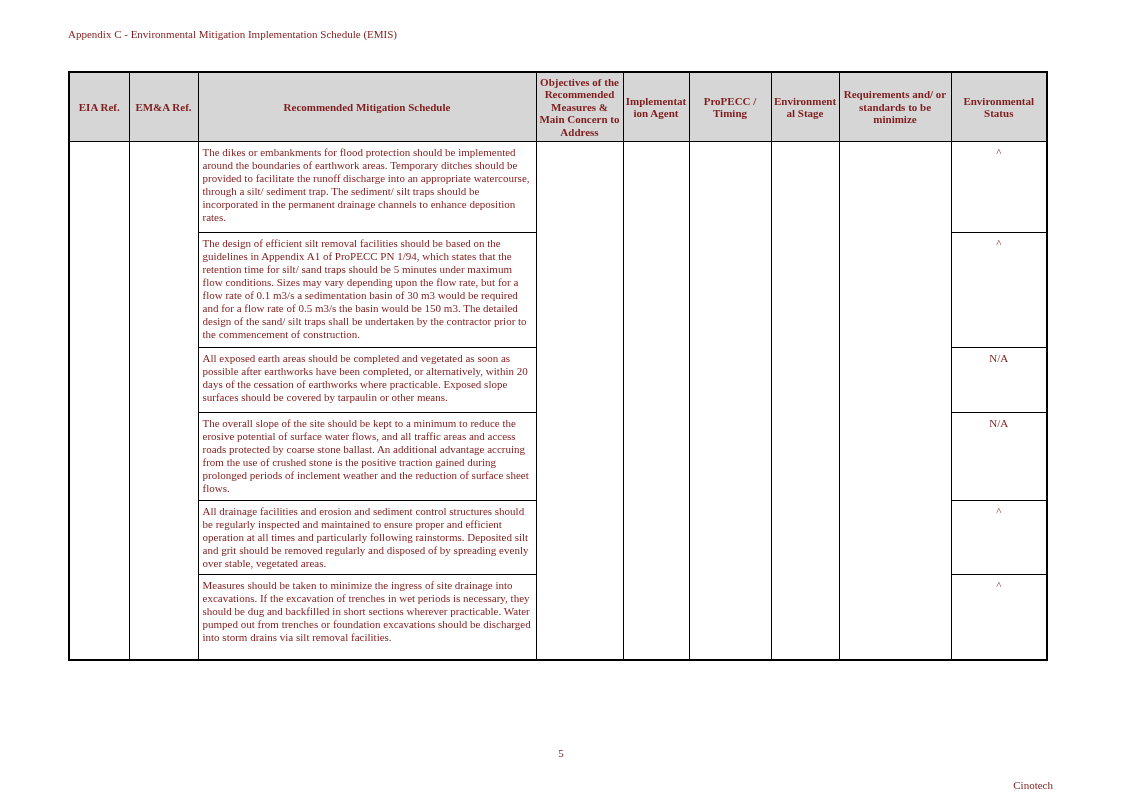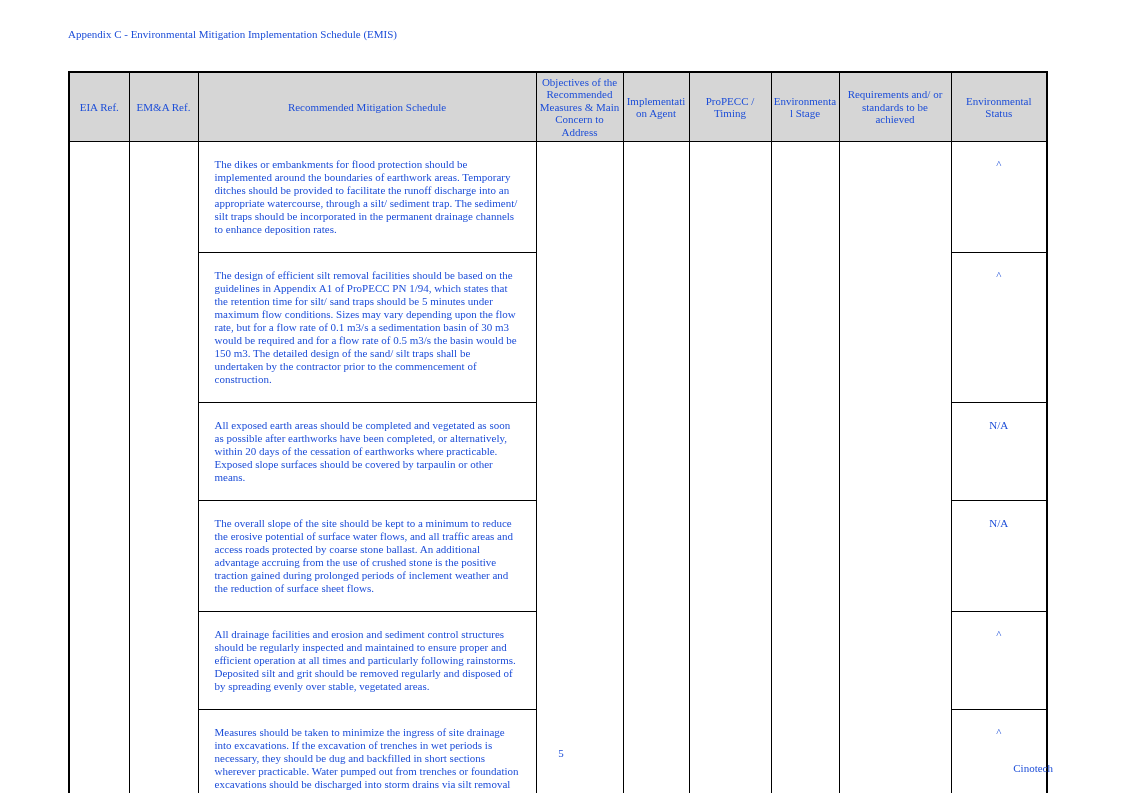--- a/index.html
+++ b/index.html
@@ -6,21 +6,21 @@
     margin: 0;
     padding: 0;
     background: #ffffff;
   }
   .page {
     position: relative;
     width: 1122px;
     height: 793px;
     background: #ffffff;
     font-family: "Liberation Serif", serif;
-    color: #1d4ed8;
+    color: #7f1d1d;
     overflow: hidden;
   }
   .doc-header {
     position: absolute;
     left: 68px;
     top: 28px;
     font-size: 11px;
   }
   table.emis-table {
     position: absolute;
@@ -28,26 +28,26 @@
     top: 71px;
     width: 978px;
     border-collapse: collapse;
     table-layout: fixed;
     border: 2px solid #000000;
     font-size: 11px;
   }
   table.emis-table th,
   table.emis-table td {
     border: 1px solid #000000;
-    padding: 16px;
+    padding: 4px;
     vertical-align: top;
   }
   table.emis-table thead th {
     background: #d6d6d6;
-    font-weight: normal;
+    font-weight: bold;
     text-align: center;
     vertical-align: middle;
     height: 64px;
     padding: 2px 2px;
     line-height: 12.5px;
     overflow-wrap: break-word;
     word-wrap: break-word;
   }
   td.measure-cell {
     padding: 2px 4px 2px 4px;
@@ -67,21 +67,21 @@
     position: absolute;
     left: 0;
     right: 0;
     top: 747px;
     text-align: center;
     font-size: 11px;
   }
   .footer-brand {
     position: absolute;
     right: 69px;
-    top: 762px;
+    top: 779px;
     font-size: 11px;
   }
 </style>
 </head>
 <body>
 
 <div class="page">
 
   <div class="doc-header">Appendix C - Environmental Mitigation Implementation Schedule (EMIS)</div>
 
@@ -99,21 +99,21 @@
     </colgroup>
     <thead>
       <tr>
         <th>EIA Ref.</th>
         <th>EM&amp;A Ref.</th>
         <th>Recommended Mitigation Schedule</th>
         <th>Objectives of the Recommended Measures &amp; Main Concern to Address</th>
         <th>Implementation Agent</th>
         <th>ProPECC / Timing</th>
         <th>Environmental Stage</th>
-        <th>Requirements and/ or standards to be achieved</th>
+        <th>Requirements and/ or standards to be minimize</th>
         <th>Environmental Status</th>
       </tr>
     </thead>
     <tbody>
       <tr style="height:91px">
         <td class="empty-cell" rowspan="6"></td>
         <td class="empty-cell" rowspan="6"></td>
         <td class="measure-cell">The dikes or embankments for flood protection should be implemented around the boundaries of earthwork areas.  Temporary ditches should be provided to facilitate the runoff discharge into an appropriate watercourse, through a silt/ sediment trap.  The sediment/ silt traps should be incorporated in the permanent drainage channels to enhance deposition rates.</td>
         <td class="empty-cell" rowspan="6"></td>
         <td class="empty-cell" rowspan="6"></td>

